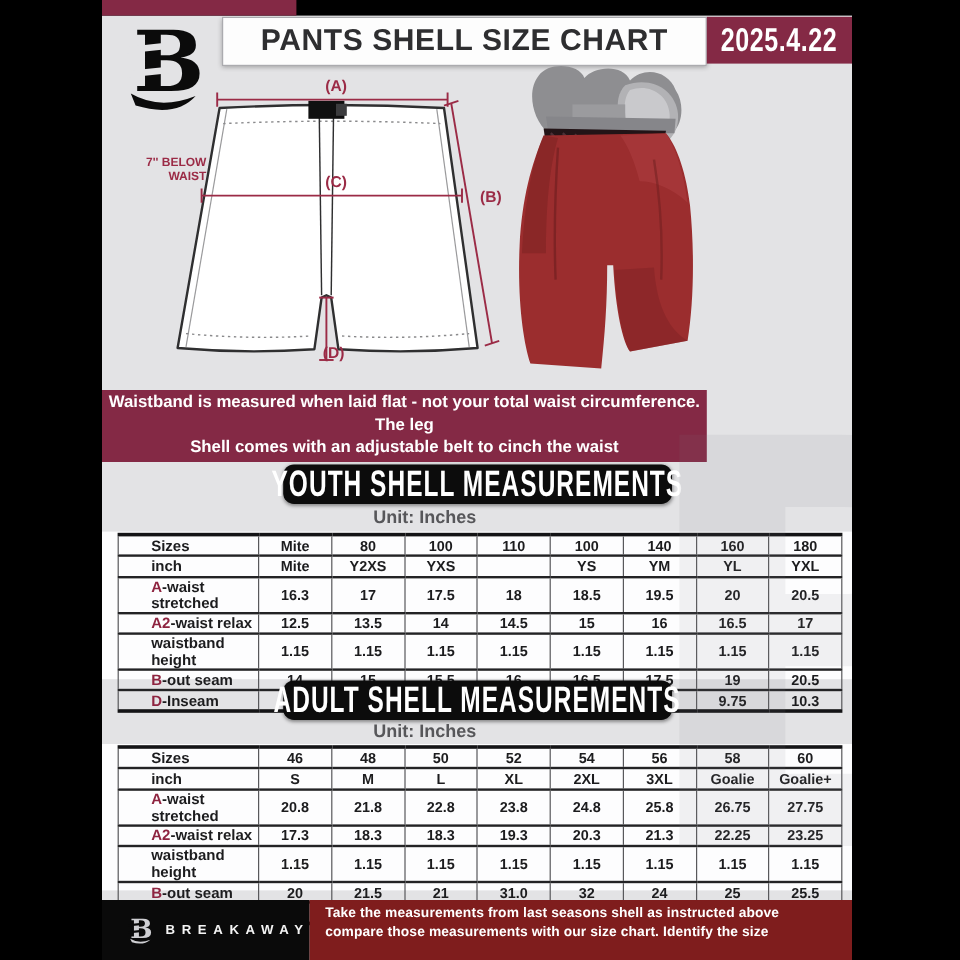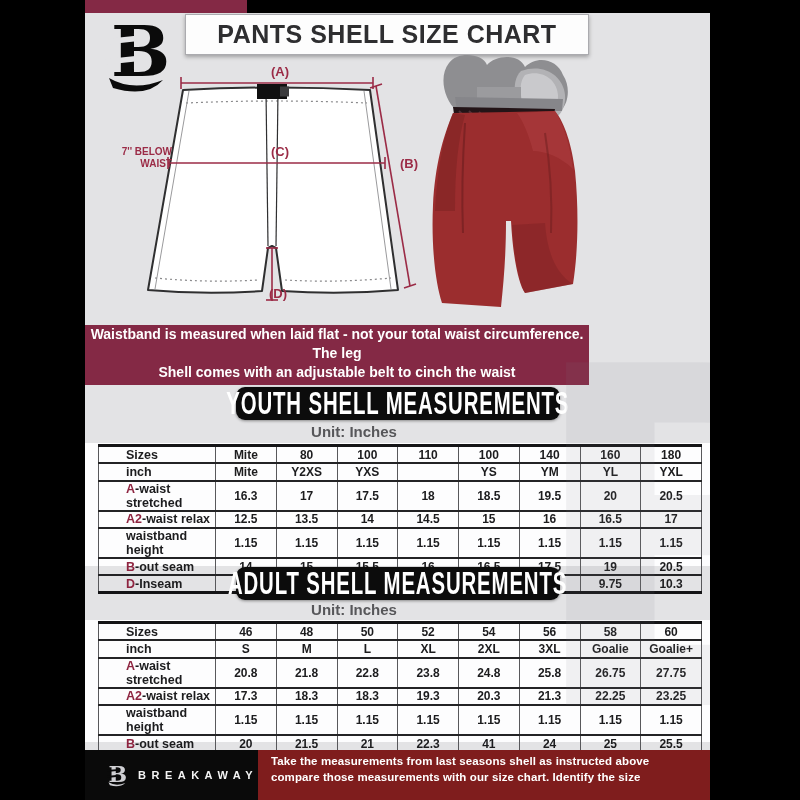--- a/index.html
+++ b/index.html
@@ -18,21 +18,21 @@
              display:flex;align-items:center;justify-content:center;
              font-size:25px;font-weight:600;color:#2e2e30;letter-spacing:.5px;}
   .date-box{position:absolute;left:504px;top:14px;width:121px;height:39px;background:#842945;
             display:flex;align-items:center;justify-content:center;color:#fff;}
   .date-box span{display:inline-block;font-size:22px;font-weight:bold;transform:scale(.95,1.25);letter-spacing:.5px;}
 
   .shorts-svg{position:absolute;left:48px;top:62px;width:322px;height:258px;}
   .pants-svg{position:absolute;left:340px;top:53px;width:172px;height:268px;}
 
   .dim-label{position:absolute;color:#9b2b46;font-weight:bold;font-size:13px;}
-  .below-waist{position:absolute;left:15px;top:146px;width:72px;text-align:right;
+  .below-waist{position:absolute;left:15px;top:130px;width:72px;text-align:right;
                color:#9b2b46;font-weight:bold;font-size:10px;line-height:12px;}
   .caption{position:absolute;left:506px;top:90px;width:115px;color:#9b2b46;font-weight:bold;
            font-size:9.5px;line-height:11.5px;letter-spacing:.2px;}
 
   
   .notice{position:absolute;left:0;top:325px;width:504px;height:60px;background:#842945;
           color:#fff;text-align:center;font-size:14px;font-weight:700;line-height:19px;padding-top:0;
           box-sizing:border-box;}
 
   
@@ -85,20 +85,23 @@
   <svg class="logo-svg" viewBox="0 0 66 82">
     <text x="6" y="60" font-family="DejaVu Serif" font-weight="bold" font-size="70" fill="#0b0b0b">B</text>
     <g transform="rotate(-6 30 30)">
       <rect x="-2" y="20" width="34" height="5.5" fill="#e3e3e5"></rect>
       <rect x="-2" y="40" width="38" height="5.5" fill="#e3e3e5"></rect>
     </g>
     <path d="M4,62 Q28,76 58,64 Q42,82 8,72 Z" fill="#0b0b0b"></path>
   </svg>
 
   <div class="title-box">PANTS SHELL SIZE CHART</div>
+  <div class="date-box">
+    <span>2025.4.22</span>
+  </div>
 
   <svg class="shorts-svg" viewBox="0 0 322 258">
 
     <path d="M50,28 Q143,23 237,28 L265,228 Q207,233 149,229 L143,186 L139,184 L135,186 L129,229 Q72,233 15,228 Z" fill="#ffffff" stroke="#2f2f30" stroke-width="2" stroke-linejoin="round"></path>
 
     <path d="M56,29 L22,227" stroke="#9a9a9c" stroke-width="1" fill="none"></path>
     <path d="M231,29 L258,227" stroke="#9a9a9c" stroke-width="1" fill="none"></path>
 
     <path d="M53,41 Q143,37 234,41" stroke="#8a8a8c" stroke-width="1.2" fill="none" stroke-dasharray="2,3"></path>
 
@@ -340,22 +343,22 @@
             <td>1.15</td>
             <td>1.15</td>
             <td>1.15</td>
             <td>1.15</td>
           </tr>
           <tr>
             <td class="lbl"><span class="pfx">B</span>-out seam</td>
             <td>20</td>
             <td>21.5</td>
             <td>21</td>
-            <td>22.3</td>
-            <td>41</td>
+            <td>31.0</td>
+            <td>32</td>
             <td>24</td>
             <td>25</td>
             <td>25.5</td>
           </tr>
           <tr>
             <td class="lbl"><span class="pfx">D</span>-Inseam</td>
             <td>11</td>
             <td>11.3</td>
             <td>11.3</td>
             <td>12</td>

